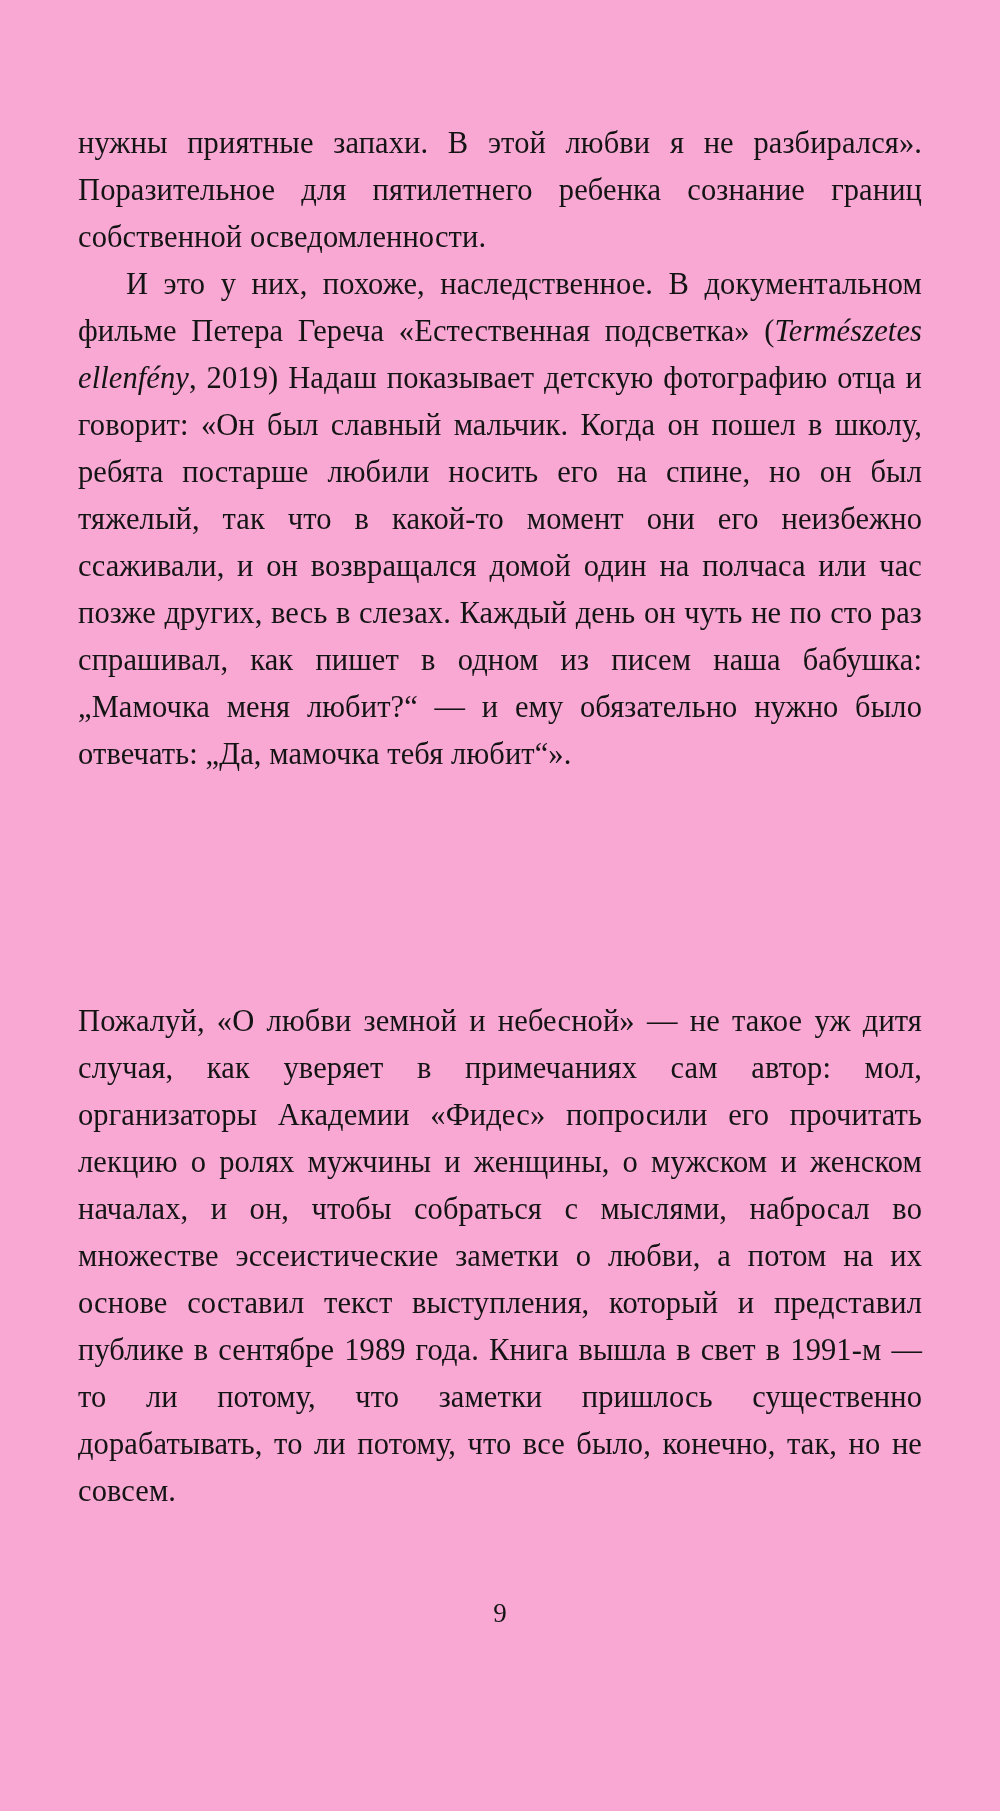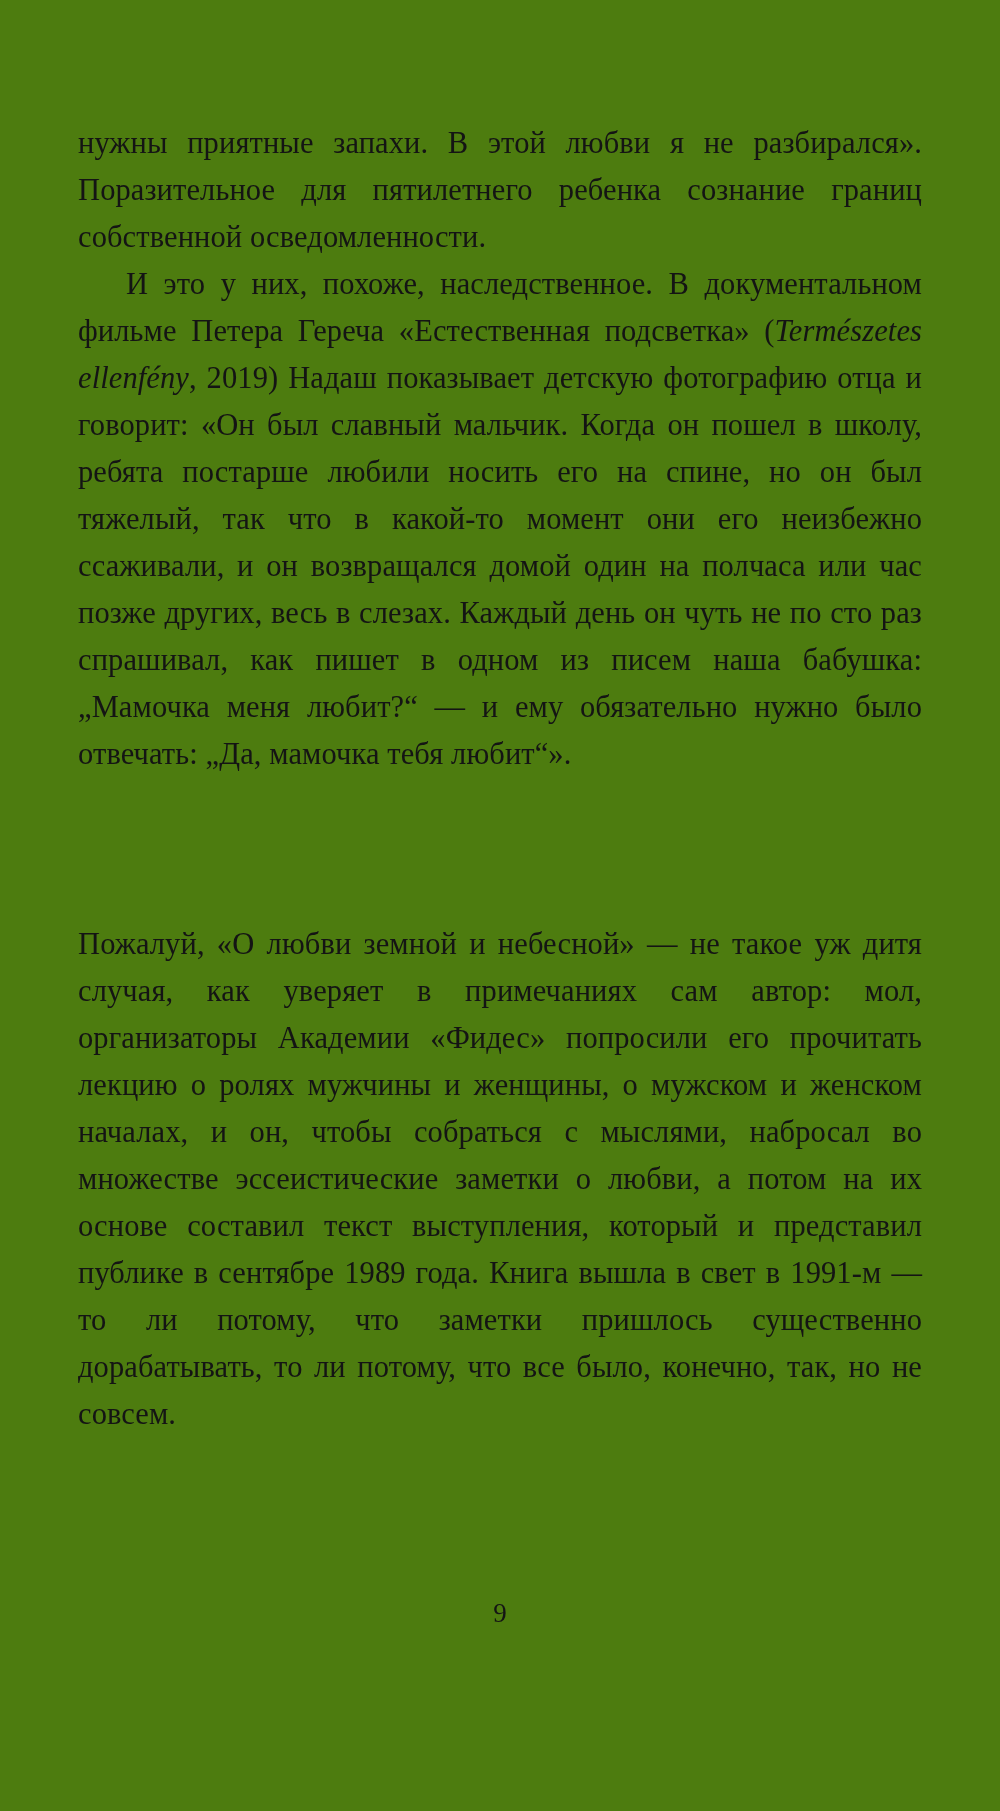--- a/index.html
+++ b/index.html
@@ -14,29 +14,29 @@
     color: #1a1a1a;
     position: relative;
     overflow: hidden;
   }
   .page {
     position: absolute;
     top: 0;
     left: 0;
     width: 1000px;
     height: 1811px;
-    background: #4d7c0f;
+    background: #f9a8d4;
   }
   .text-block {
     position: absolute;
     left: 78px;
     width: 844px;
   }
   #block-1 { top: 120px; }
-  #block-2 { top: 921px; font-family: Liberation Serif, serif; }
+  #block-2 { top: 998px; font-family: Liberation Serif, serif; }
   p {
     margin: 0;
     font-size: 30.5px;
     line-height: 47px;
     text-align: justify;
     text-justify: inter-word;
     letter-spacing: 0.1px;
     color: #141414;
   }
   p.indent {

